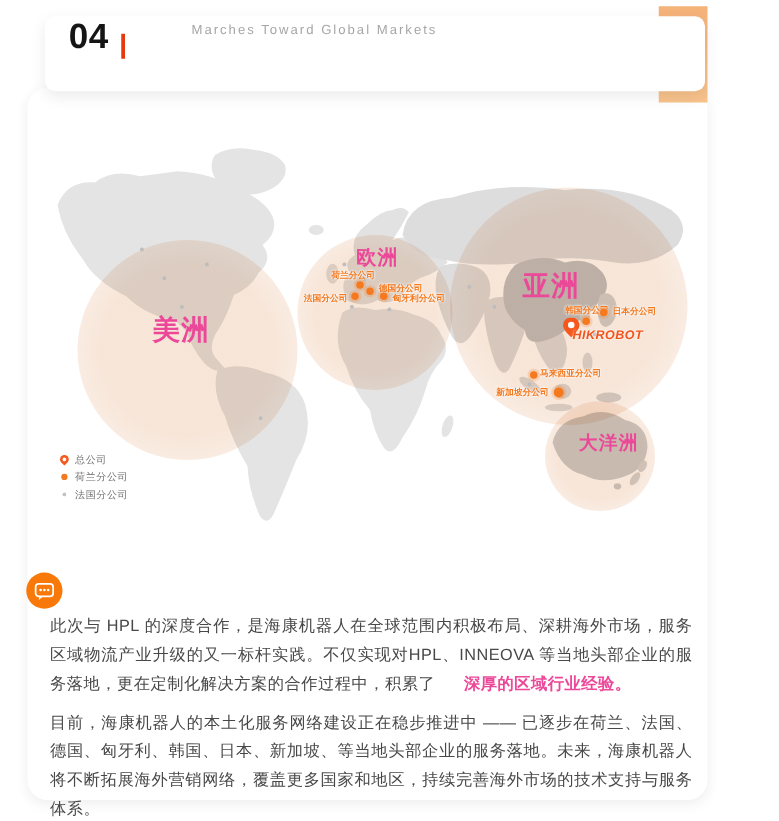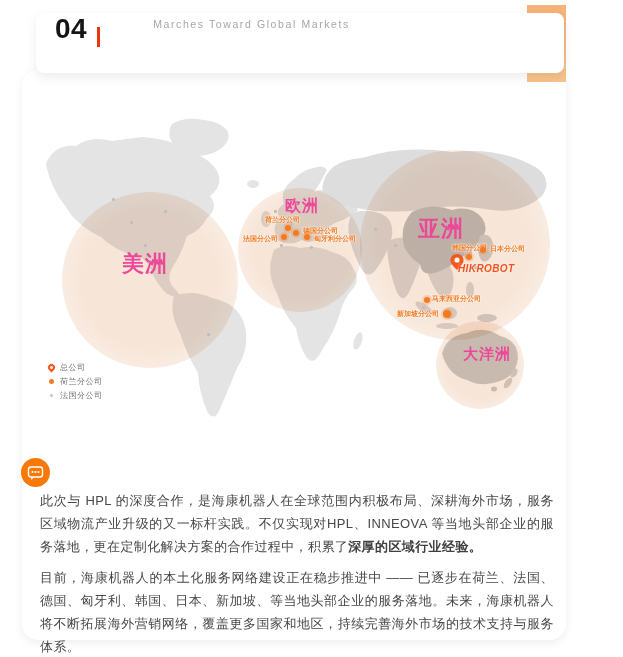--- a/index.html
+++ b/index.html
@@ -51,21 +51,21 @@
   .legend-smalldot { width:3px; height:3px; border-radius:50%; background:#c2c2c2; }
   .legend-label { font-size:8px; color:#6f6f6f; letter-spacing:0.5px; }
 
   
   .note-icon { position:absolute; left:21px; top:458px; width:29px; height:29px; border-radius:50%;
     background:#f8790a; display:flex; align-items:center; justify-content:center; }
   .body-text p { position:absolute; left:40px; width:514px; font-size:13px; line-height:23px;
     color:#484848; text-align:justify; letter-spacing:0.4px; }
   .p1 { top:489px; }
   .p2 { top:566px; }
-  .hl { color:#404040; font-weight:700; }
+  .hl { color:#ec4899; font-weight:700;margin-left:23px; }
 </style>
 </head>
 <body>
 
 <div class="page">
 
   <div class="main-card"></div>
   <div class="bracket"></div>
 
   <div class="header-card">

